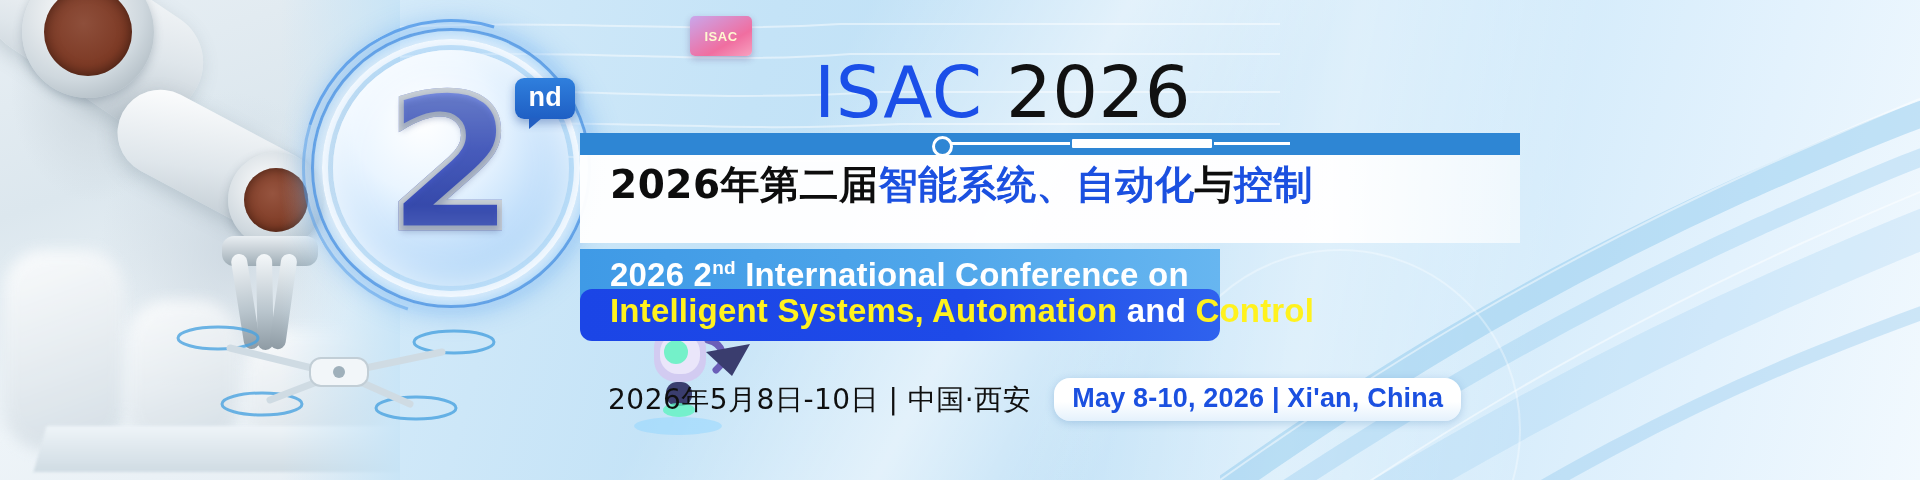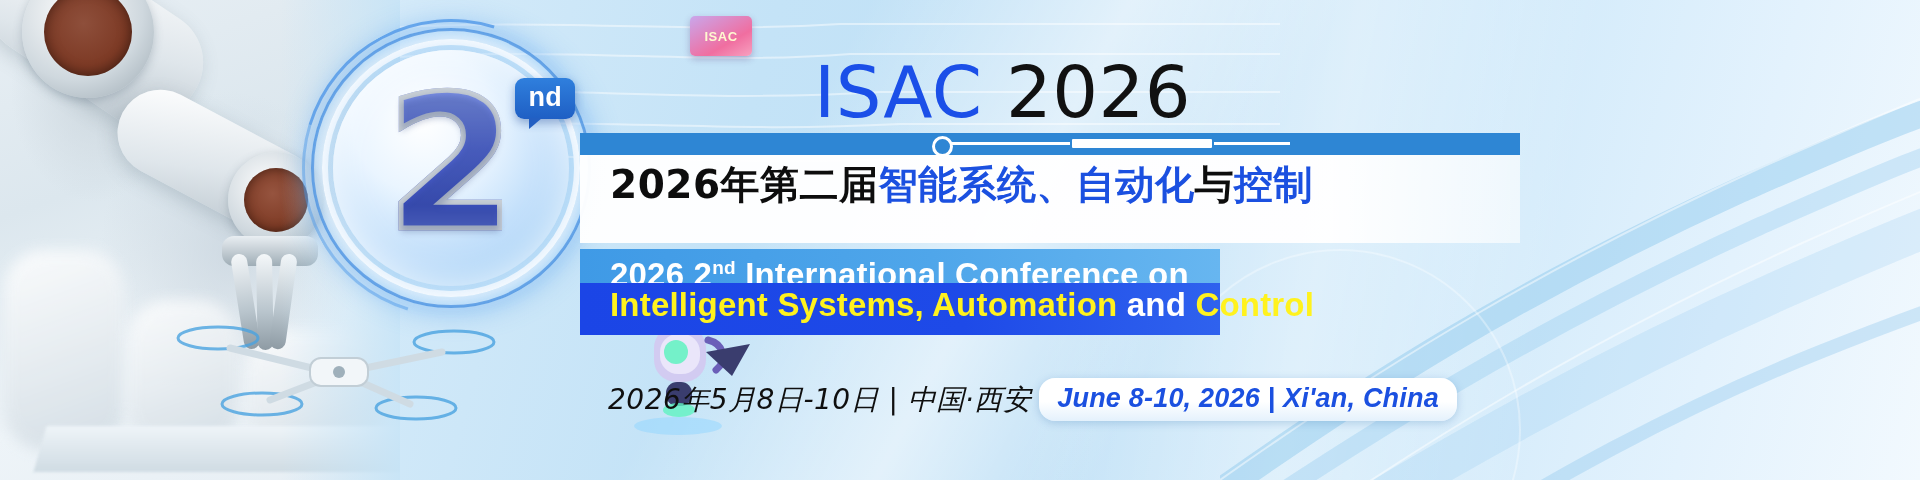--- a/index.html
+++ b/index.html
@@ -155,34 +155,34 @@
     background:linear-gradient(90deg,#3f9ae6 0%,#4fa6ea 55%,#67b6f0 100%);
     margin-top:16px;
   }
   .en-line1{
     position:absolute;left:30px;top:9px;white-space:nowrap;color:#ffffff;
     font-size:33px;font-weight:700;letter-spacing:.2px;line-height:1;
   }
   .en-line1 sup{font-size:19px;vertical-align:super;font-weight:700;}
 
   .en-block2{
-    position:absolute;left:580px;top:283px;width:640px;height:52px;
+    position:absolute;left:580px;top:289px;width:640px;height:52px;
     background:linear-gradient(90deg,#1b45e6 0%,#1e4ae8 60%,#2f62ee 100%);
+    border-radius:12px;
   }
   .en-line2{
     position:absolute;left:30px;top:5px;white-space:nowrap;
     font-size:33px;font-weight:700;letter-spacing:.2px;line-height:1;
   }
   .en-yellow{color:#fff21e;}
   .en-white{color:#ffffff;}
 
   .date-row{
-    position:absolute;left:608px;top:378px;display:flex;align-items:center;gap:8px;
+    position:absolute;left:608px;top:378px;display:flex;align-items:center;gap:23px;
     white-space:nowrap;
-    font-style:italic;
   }
   .date-cn{
     font-family:"DejaVu Sans","Liberation Sans",sans-serif;
     font-size:28px;font-weight:400;color:#0f0f0f;letter-spacing:.5px;
   }
   .date-pill{
     padding:5px 18px 7px 18px;border-radius:16px;
     background:linear-gradient(180deg,#ffffff 0%,#ffffff 55%,#e4f1fc 100%);
     box-shadow:0 2px 8px rgba(60,120,180,.28);
     color:#1b50e0;font-size:27px;font-weight:700;letter-spacing:.2px;
@@ -307,16 +307,16 @@
   </div>
 
   <div class="en-block2">
     <div class="en-line2">
       <span class="en-yellow">Intelligent Systems, Automation</span><span class="en-white"> and </span><span class="en-yellow">Control</span>
     </div>
   </div>
 
   <div class="date-row">
     <span class="date-cn">2026年5月8日-10日 | 中国·西安</span>
-    <span class="date-pill">June 8-10, 2026 | Xi'an, China</span>
+    <span class="date-pill">May 8-10, 2026 | Xi'an, China</span>
   </div>
 
 </div>
 
 </body></html>

